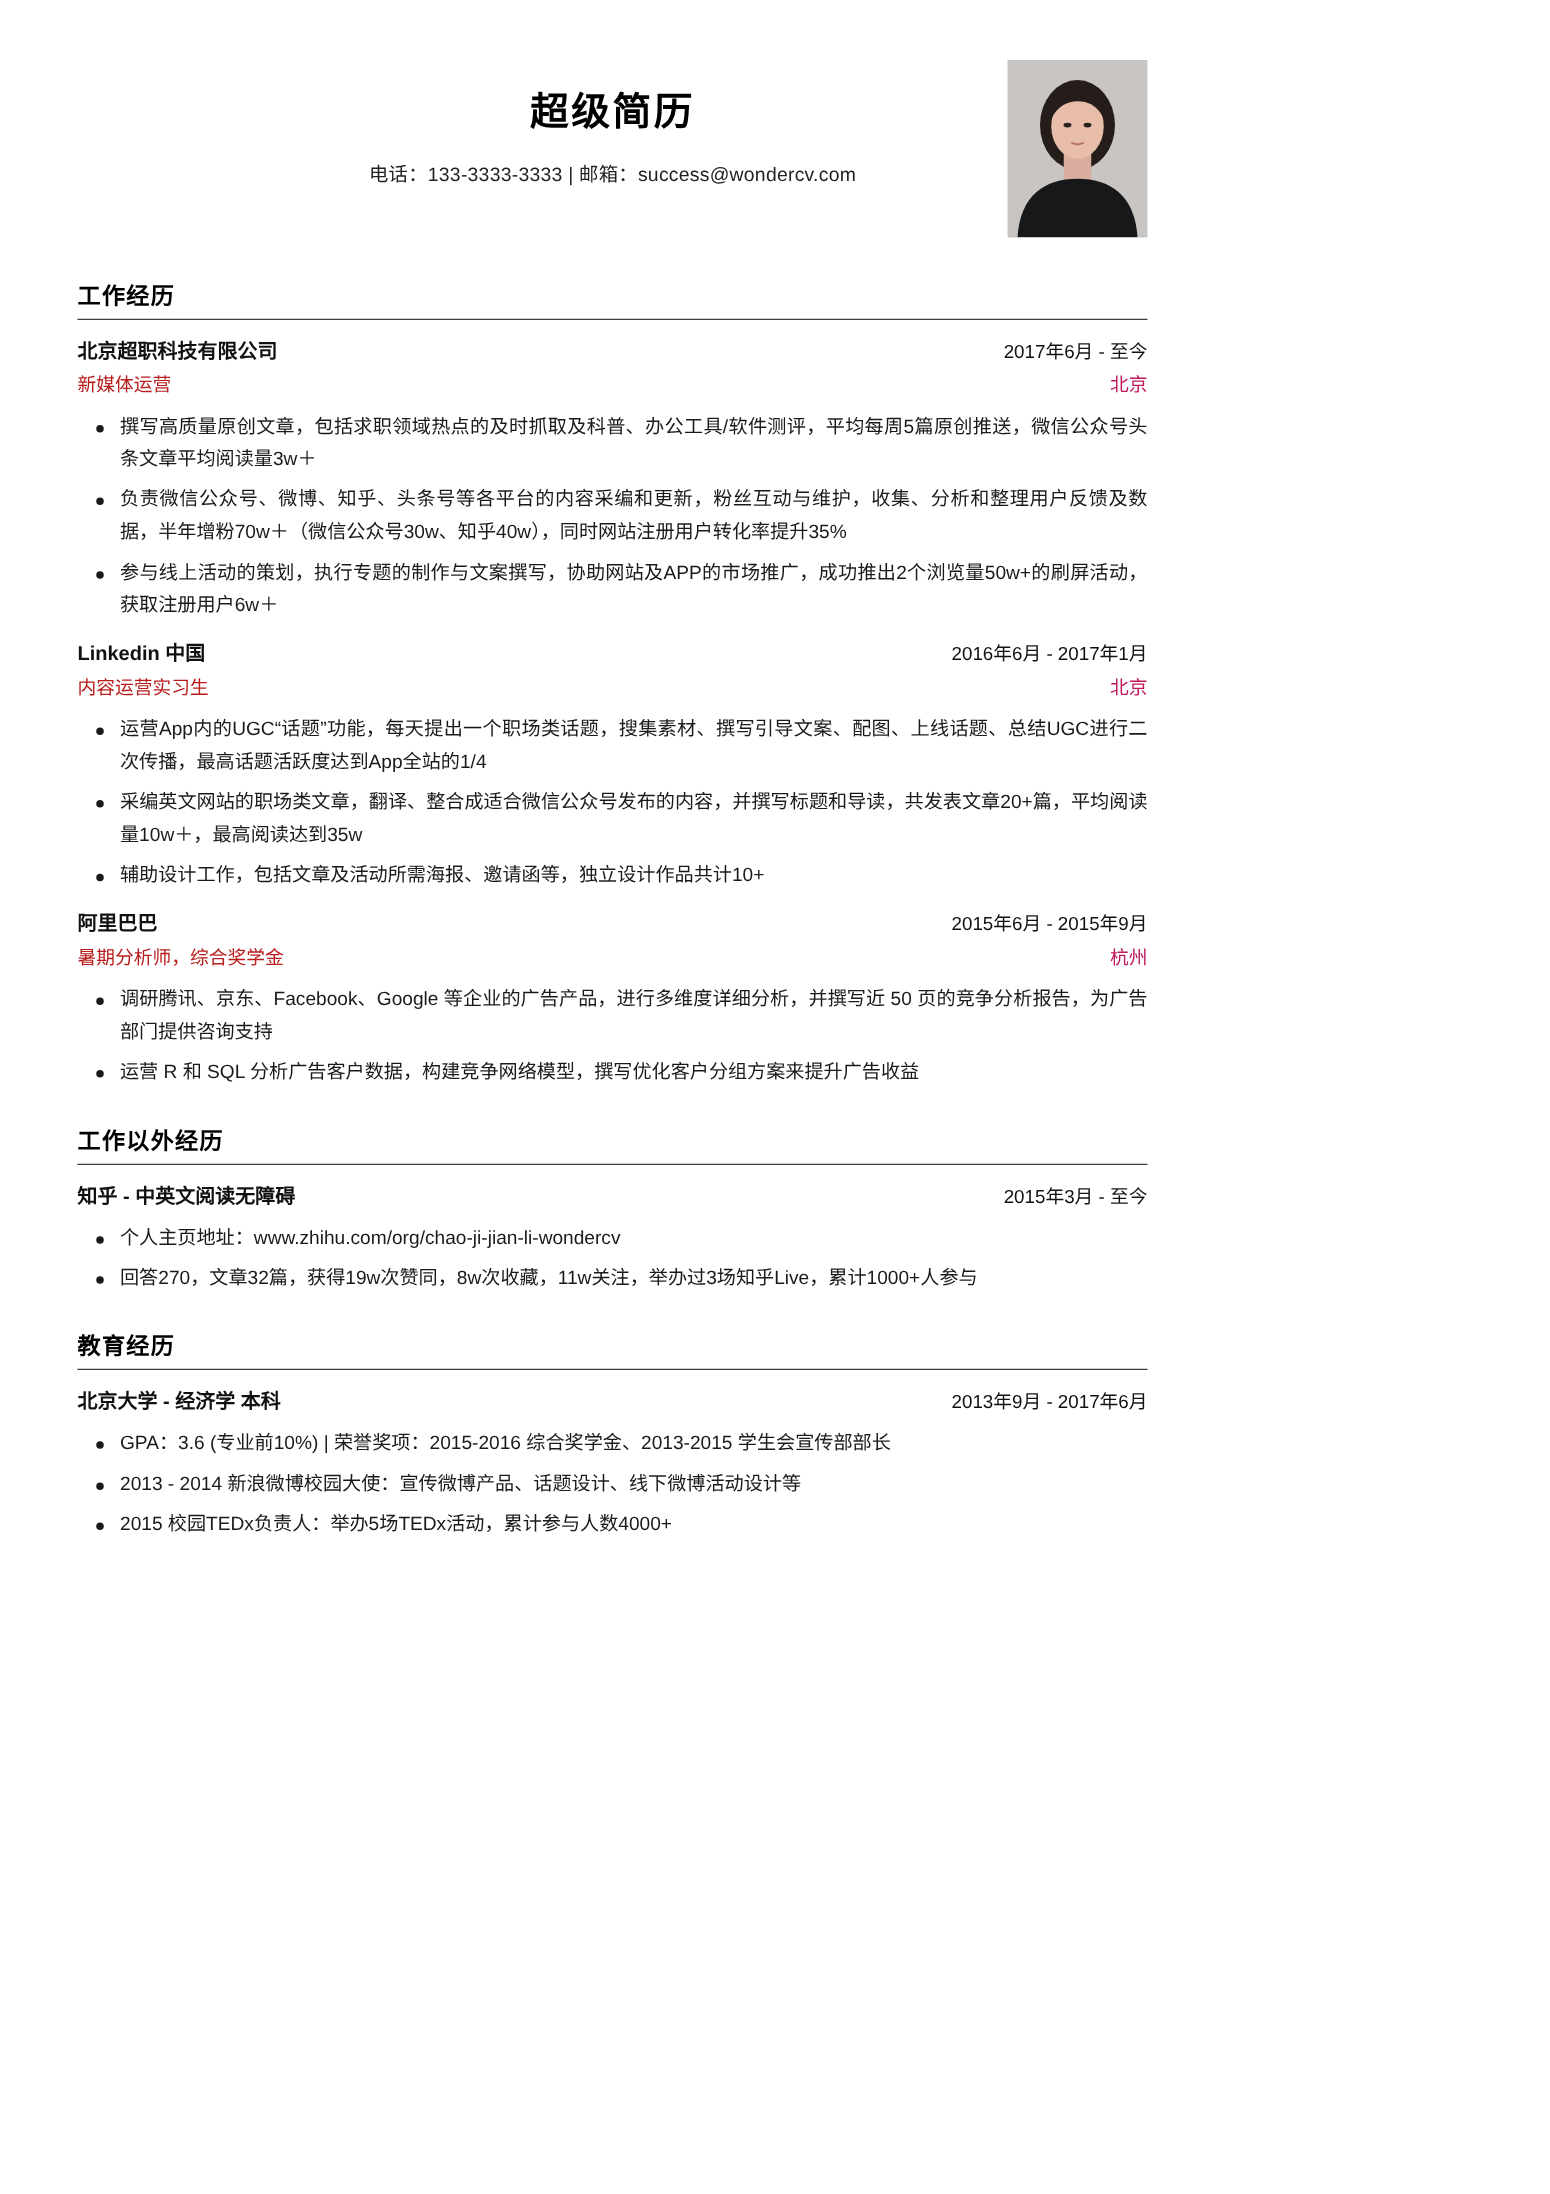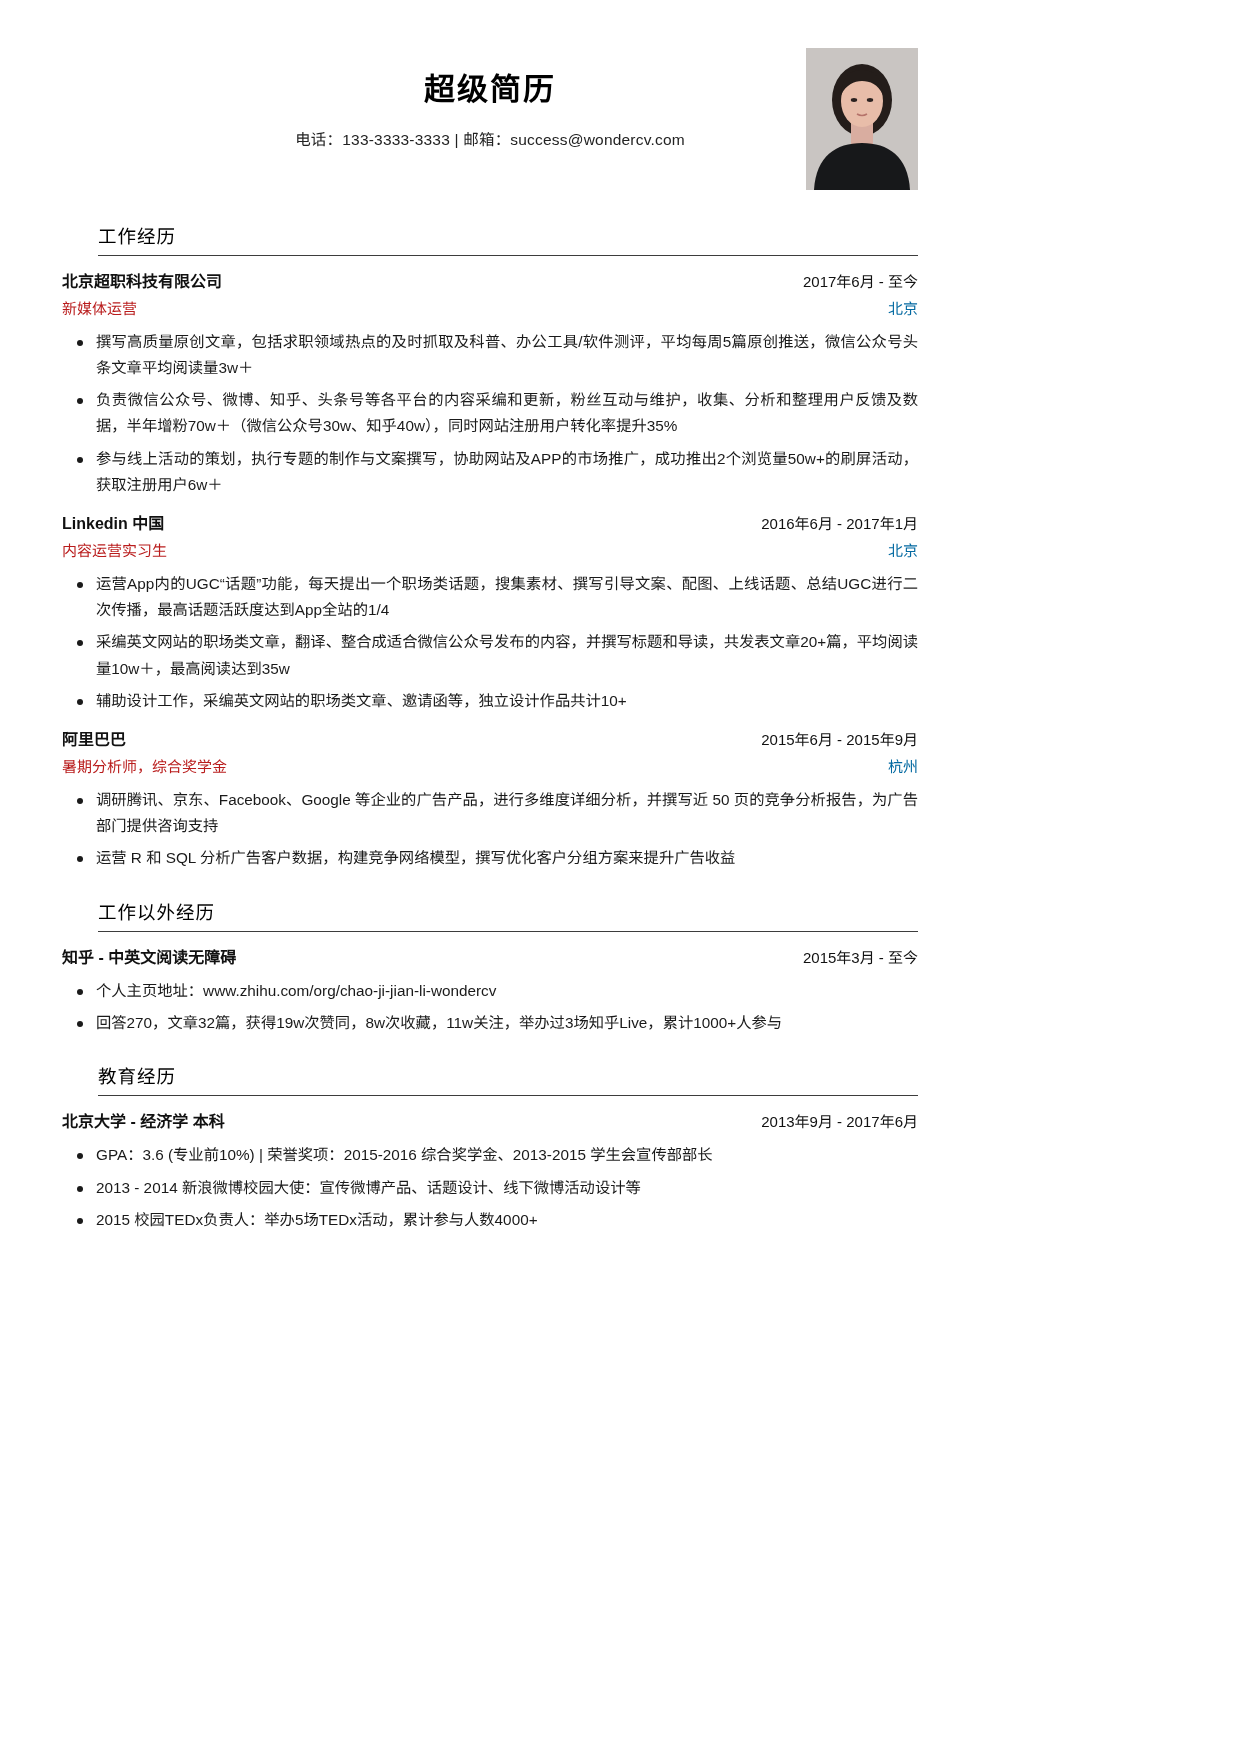--- a/index.html
+++ b/index.html
@@ -54,26 +54,25 @@
     background: #d9d9d9;
   }
   .photo svg { display: block; }
 
   
   .section {
     margin-top: 26px;
   }
   .section-title {
     font-size: 18.5px;
-    font-weight: normal;
+    font-weight: bold;
     color: #000;
     padding-bottom: 7px;
     border-bottom: 1.6px solid #3d3d3d;
     letter-spacing: 1px;
-    margin-left: 36px;
   }
   .entry {
     margin-top: 14px;
   }
   .entry-row {
     display: flex;
     justify-content: space-between;
     align-items: baseline;
     line-height: 1.5;
   }
@@ -88,21 +87,21 @@
     color: #111;
     white-space: nowrap;
     padding-left: 16px;
   }
   .entry-sub {
     font-size: 15px;
     color: #b91c1c;
   }
   .entry-loc {
     font-size: 15px;
-    color: #0369a1;
+    color: #be185d;
     white-space: nowrap;
     padding-left: 16px;
   }
   .entry-subrow {
     margin-top: 4px;
   }
 
   ul.bullets {
     list-style: none;
     margin: 8px 0 0 0;
@@ -190,21 +189,21 @@
             <div class="entry-title">Linkedin 中国</div>
             <div class="entry-date">2016年6月 - 2017年1月</div>
           </div>
           <div class="entry-row entry-subrow">
             <div class="entry-sub">内容运营实习生</div>
             <div class="entry-loc">北京</div>
           </div>
           <ul class="bullets">
             <li>运营App内的UGC“话题”功能，每天提出一个职场类话题，搜集素材、撰写引导文案、配图、上线话题、总结UGC进行二次传播，最高话题活跃度达到App全站的1/4</li>
             <li>采编英文网站的职场类文章，翻译、整合成适合微信公众号发布的内容，并撰写标题和导读，共发表文章20+篇，平均阅读量10w＋，最高阅读达到35w</li>
-            <li>辅助设计工作，采编英文网站的职场类文章、邀请函等，独立设计作品共计10+</li>
+            <li>辅助设计工作，包括文章及活动所需海报、邀请函等，独立设计作品共计10+</li>
           </ul>
         </div>
         <div class="entry">
           <div class="entry-row">
             <div class="entry-title">阿里巴巴</div>
             <div class="entry-date">2015年6月 - 2015年9月</div>
           </div>
           <div class="entry-row entry-subrow">
             <div class="entry-sub">暑期分析师，综合奖学金</div>
             <div class="entry-loc">杭州</div>

